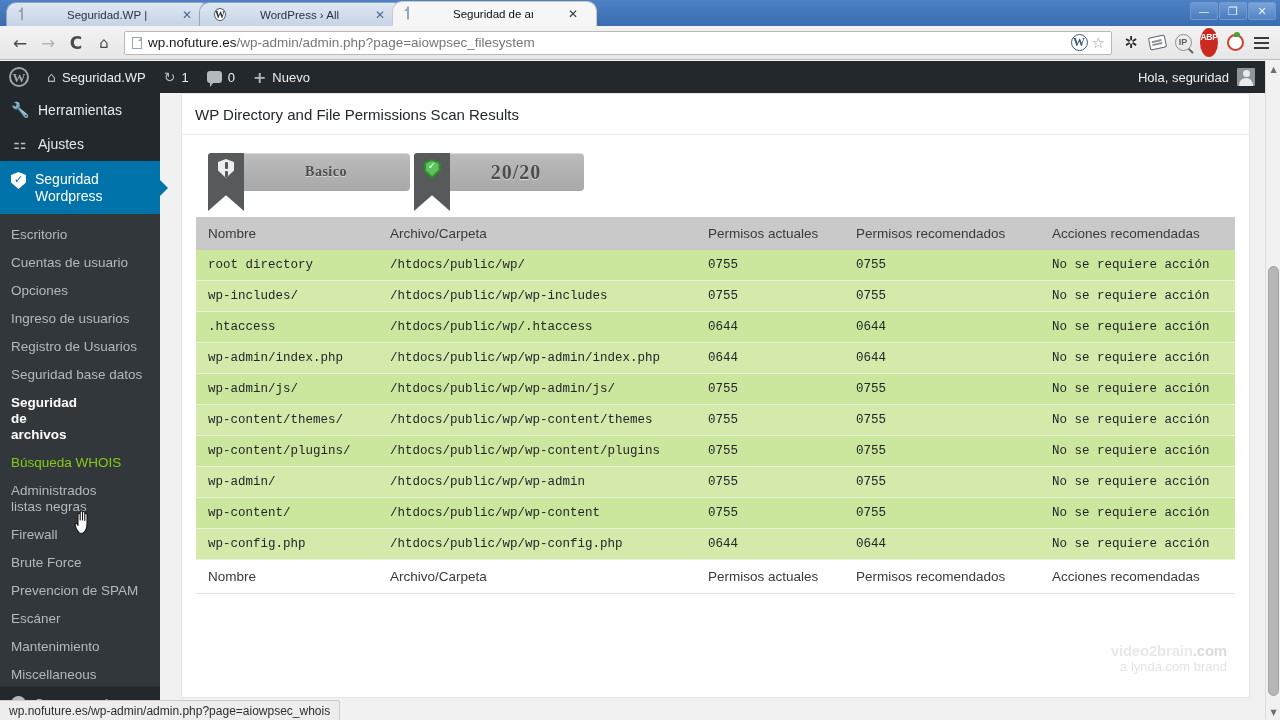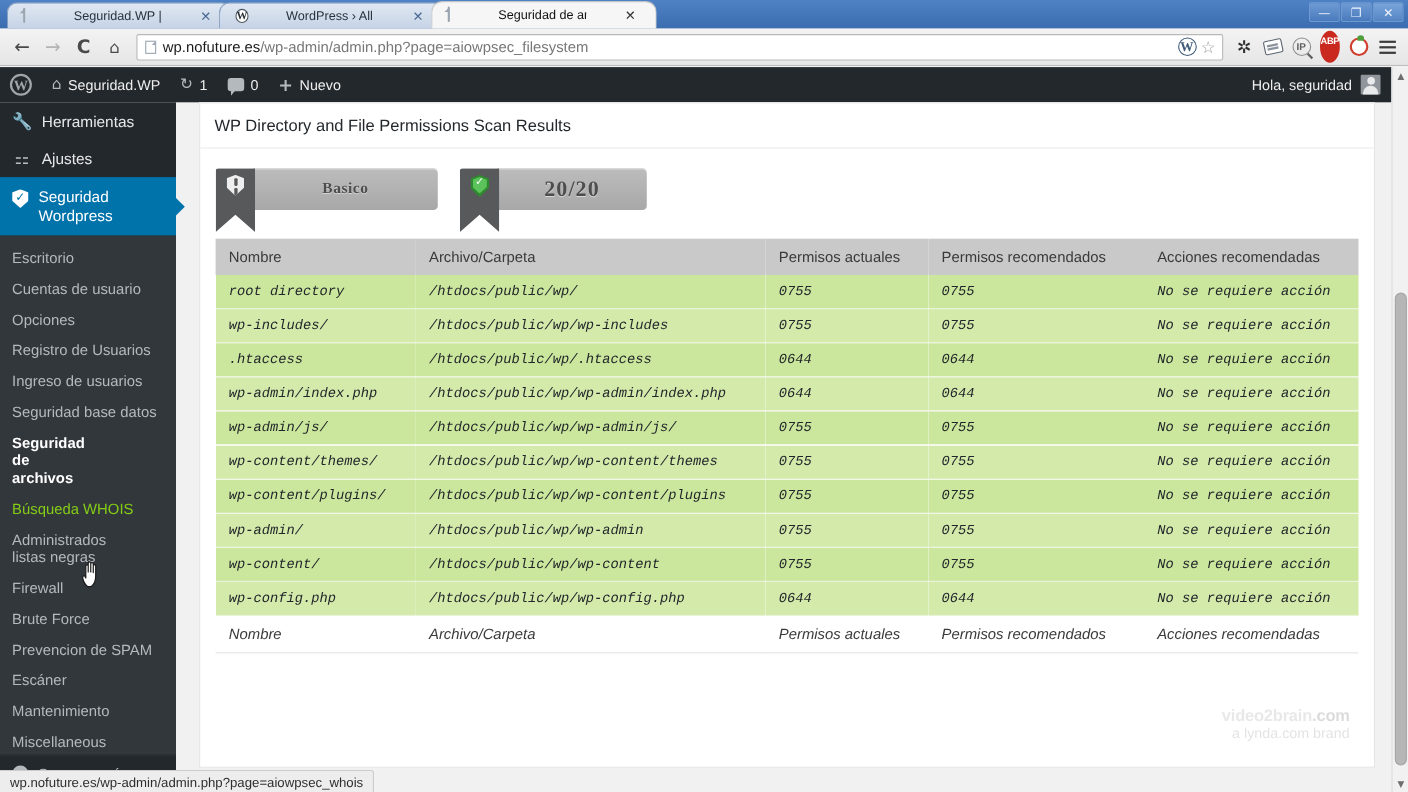--- a/index.html
+++ b/index.html
@@ -254,21 +254,21 @@
   
   .content {
     position: absolute; top: 32px; left: 181px; width: 1069px; height: 605px;
     background: #fff; border: 1px solid #e5e5e5;
   }
   .content-head {
     height: 41px; border-bottom: 1px solid #ececec;
     display: flex; align-items: center; padding-left: 13px;
     font-size: 15px; color: #23282d;
   }
-  .ribbons { display: flex; gap: 20px; padding: 18px 0 0 14px; height: 82px; }
+  .ribbons { display: flex; gap: 4px; padding: 18px 0 0 14px; height: 82px; margin-left: 12px; }
   .ribbon { position: relative; display: flex; align-items: flex-start; }
   .ribbon-tail {
     width: 36px; height: 58px; background: #58595b; flex: 0 0 auto;
     clip-path: polygon(0 0, 100% 0, 100% 100%, 50% 73%, 0 100%);
     border-radius: 3px 0 0 0; display: flex; justify-content: center;
     padding-top: 6px; z-index: 2;
   }
   .ribbon-body {
     height: 38px; background: linear-gradient(to bottom, #bcbcbc, #a8a8a8);
     border-radius: 0 4px 4px 0; margin-left: -2px;
@@ -320,21 +320,21 @@
   table.scan tfoot td {
     background: #fff; color: #3a3a3a; text-align: left; font-size: 13.5px;
     padding: 9px 0 9px 12px; border-top: 1px solid #e3e3e3;
     border-bottom: 1px solid #e3e3e3;
     font-family: "Liberation Sans", sans-serif;
   }
   table.scan td {
     background: #cbe79d; color: #22262a; font-size: 12.5px;
     padding: 8px 0 8px 12px; border-bottom: 1px solid #e9f3d8;
     font-family: "Liberation Mono", monospace;
-    white-space: nowrap; overflow: hidden; font-style: italic;
+    white-space: nowrap; overflow: hidden;
   }
   table.scan tbody tr:nth-child(even) td { background: #d3eaab; }
   .c1 { width: 182px; } .c2 { width: 318px; } .c3 { width: 148px; }
   .c4 { width: 196px; } .c5 { width: auto; }
 
   
   .watermark {
     position: absolute; right: 22px; bottom: 22px; text-align: right;
     line-height: 16px; opacity: .55; pointer-events: none;
   }
@@ -484,22 +484,22 @@
 
     <div class="side-current">
       <span class="shield"></span>
       <span>Seguridad Wordpress</span>
     </div>
 
     <div class="submenu">
       <div class="sub-item"><span>Escritorio</span></div>
       <div class="sub-item"><span>Cuentas de usuario</span></div>
       <div class="sub-item"><span>Opciones</span></div>
+      <div class="sub-item"><span>Ingreso de usuarios</span></div>
       <div class="sub-item"><span>Registro de Usuarios</span></div>
-      <div class="sub-item"><span>Ingreso de usuarios</span></div>
       <div class="sub-item"><span>Seguridad base datos</span></div>
       <div class="sub-item bold" style="width:86px;"><span>Seguridad de archivos</span></div>
       <div class="sub-item hover"><span>Búsqueda WHOIS</span></div>
       <div class="sub-item" style="width:140px;"><span>Administrados listas negras</span></div>
       <div class="sub-item"><span>Firewall</span></div>
       <div class="sub-item"><span>Brute Force</span></div>
       <div class="sub-item"><span>Prevencion de SPAM</span></div>
       <div class="sub-item"><span>Escáner</span></div>
       <div class="sub-item"><span>Mantenimiento</span></div>
       <div class="sub-item"><span>Miscellaneous</span></div>

